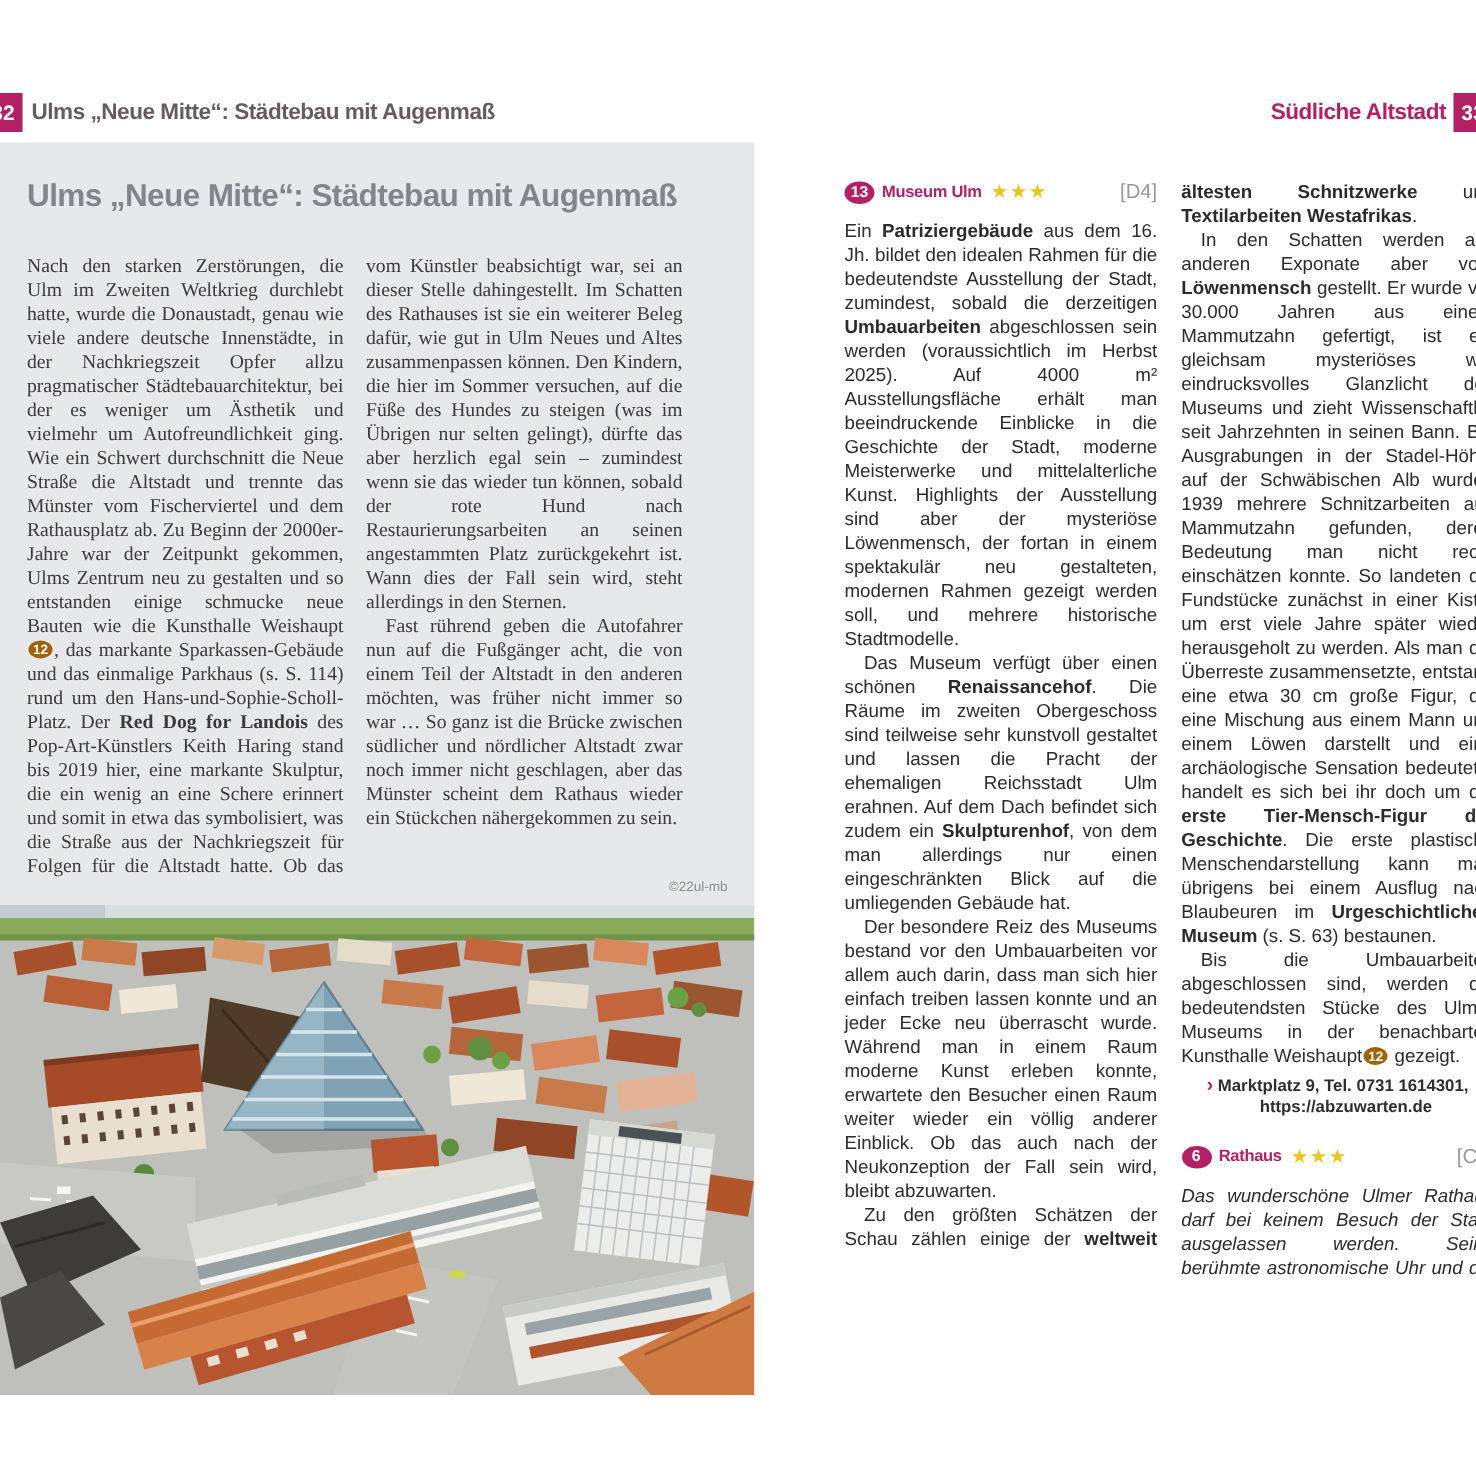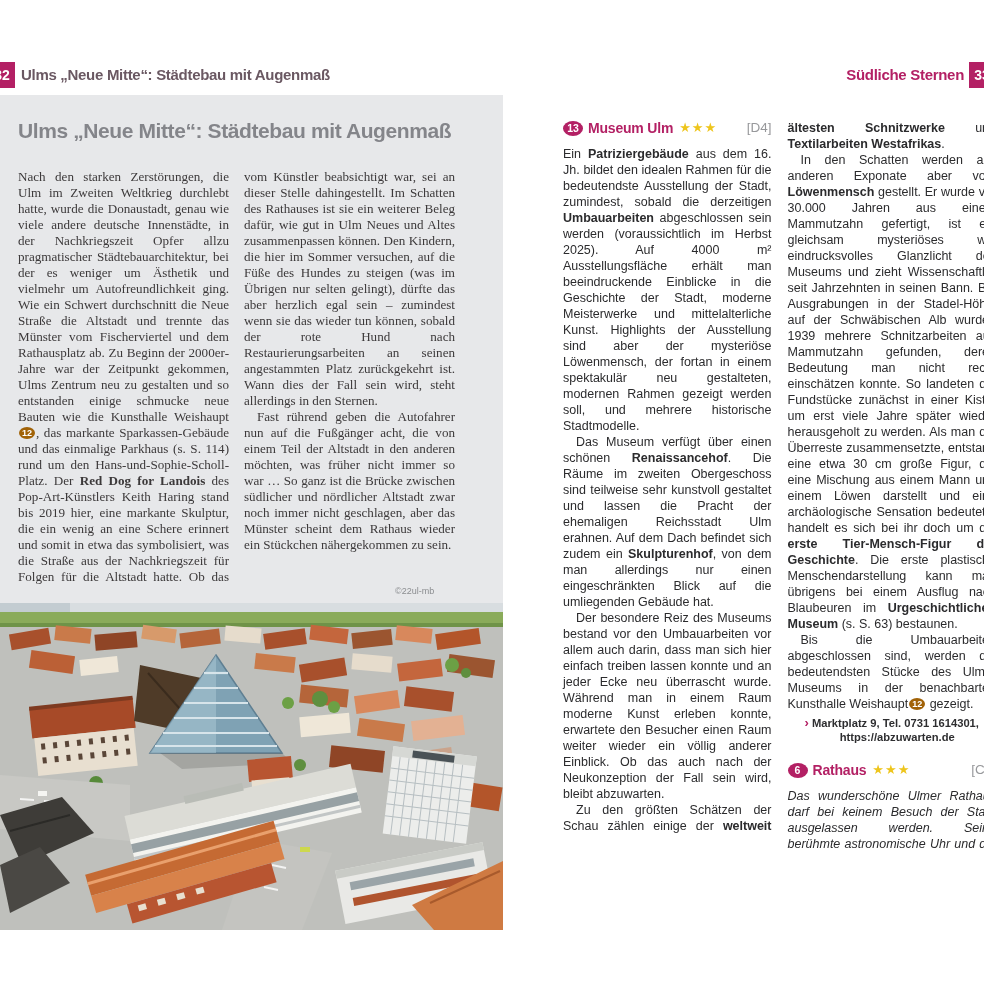--- a/index.html
+++ b/index.html
@@ -28,53 +28,53 @@
   .para{margin:0;}
   .para.ind{text-indent:13px;}
   .para.ital{font-style:italic;}
   .seg-b{font-weight:bold;}
   .inline-badge{display:inline-block;background:#a16207;color:#fff;border-radius:50%;
       min-width:16px;height:12px;font-family:"Liberation Sans",sans-serif;
       font-size:9px;font-weight:bold;line-height:12px;text-align:center;
       text-indent:0;vertical-align:1px;margin:0 1px;}
 
   
-  .photo-credit{position:absolute;top:586px;left:395px;width:90px;
+  .photo-credit{position:absolute;top:586px;left:395px;width:90px;text-align:right;
       font-size:9px;color:#8b8d90;}
   .photo{position:absolute;left:0;top:603px;width:503px;height:327px;margin:0;overflow:hidden;}
   .photo svg{display:block;}
 
   
   .page-right{position:absolute;left:545px;top:95px;width:439px;height:835px;background:#fff;margin-left:16px;}
   .rightcols{position:absolute;left:2px;top:25px;width:433px;height:742px;
       column-count:2;column-gap:16px;column-fill:auto;
       font-size:12.5px;line-height:16px;color:#2b2b2d;text-align:justify;hyphens:auto;}
   .entry-head{display:flex;align-items:center;margin:0 0 10px 0;break-inside:avoid;}
   .entry + .entry{margin-top:18px;}
   .entry{display:block;}
   .num-badge{display:inline-block;background:#b32064;color:#fff;border-radius:50%;
       min-width:20px;height:15px;font-size:10.5px;font-weight:bold;line-height:15px;
       text-align:center;margin-right:5px;flex:0 0 auto;}
-  .entry-name{color:#b32064;font-size:14px;font-weight:bold;letter-spacing:-0.2px;
+  .entry-name{color:#b32064;font-size:11px;font-weight:bold;letter-spacing:-0.2px;
       margin-right:6px;white-space:nowrap;}
   .stars{color:#eec51c;font-size:13px;letter-spacing:1px;white-space:nowrap;}
   .grid-ref{margin-left:auto;color:#97989b;font-size:13.5px;font-weight:normal;}
   .contact{margin:4px 0 2px 0;font-size:11.2px;font-weight:bold;line-height:14px;
       color:#2e2e30;text-align:center;break-inside:avoid;}
   .contact .chev{color:#b32064;font-size:13px;margin-right:3px;}
   .contact .line2{padding-left:11px;display:block;}
 </style>
 </head>
 <body>
 
 <div class="canvas">
 
   <div class="pagenum-box left">32</div>
   <div class="runhead-left">Ulms „Neue Mitte“: Städtebau mit Augenmaß</div>
-  <div class="runhead-right">Südliche Sternen</div>
+  <div class="runhead-right">Südliche Altstadt</div>
   <div class="pagenum-box right">33</div>
 
   <section class="page-left">
     <h1 class="page-title">Ulms „Neue Mitte“: Städtebau mit Augenmaß</h1>
     <div class="leftcols">
         <p class="para">Nach den starken Zerstörungen, die Ulm im Zweiten Weltkrieg durchlebt hatte, wurde die Donaustadt, genau wie viele andere deutsche Innenstädte, in der Nachkriegszeit Opfer allzu pragmatischer Städtebauarchitektur, bei der es weniger um Ästhetik und vielmehr um Autofreundlichkeit ging. Wie ein Schwert durchschnitt die Neue Straße die Altstadt und trennte das Münster vom Fischerviertel und dem Rathausplatz ab. Zu Beginn der 2000er-Jahre war der Zeitpunkt gekommen, Ulms Zentrum neu zu gestalten und so entstanden einige schmucke neue Bauten wie die Kunsthalle Weishaupt<span class="inline-badge">12</span>, das markante Sparkassen-Gebäude und das einmalige Parkhaus (s. S. 114) rund um den Hans-und-Sophie-Scholl-Platz. Der <span class="seg-b">Red Dog for Landois</span> des Pop-Art-Künstlers Keith Haring stand bis 2019 hier, eine markante Skulptur, die ein wenig an eine Schere erinnert und somit in etwa das symbolisiert, was die Straße aus der Nachkriegszeit für Folgen für die Altstadt hatte. Ob das vom Künstler beabsichtigt war, sei an dieser Stelle dahingestellt. Im Schatten des Rathauses ist sie ein weiterer Beleg dafür, wie gut in Ulm Neues und Altes zusammenpassen können. Den Kindern, die hier im Sommer versuchen, auf die Füße des Hundes zu steigen (was im Übrigen nur selten gelingt), dürfte das aber herzlich egal sein – zumindest wenn sie das wieder tun können, sobald der rote Hund nach Restaurierungsarbeiten an seinen angestammten Platz zurückgekehrt ist. Wann dies der Fall sein wird, steht allerdings in den Sternen.</p>
         <p class="para ind">Fast rührend geben die Autofahrer nun auf die Fußgänger acht, die von einem Teil der Altstadt in den anderen möchten, was früher nicht immer so war … So ganz ist die Brücke zwischen südlicher und nördlicher Altstadt zwar noch immer nicht geschlagen, aber das Münster scheint dem Rathaus wieder ein Stückchen nähergekommen zu sein.</p>
       </div>
   </section>
 

